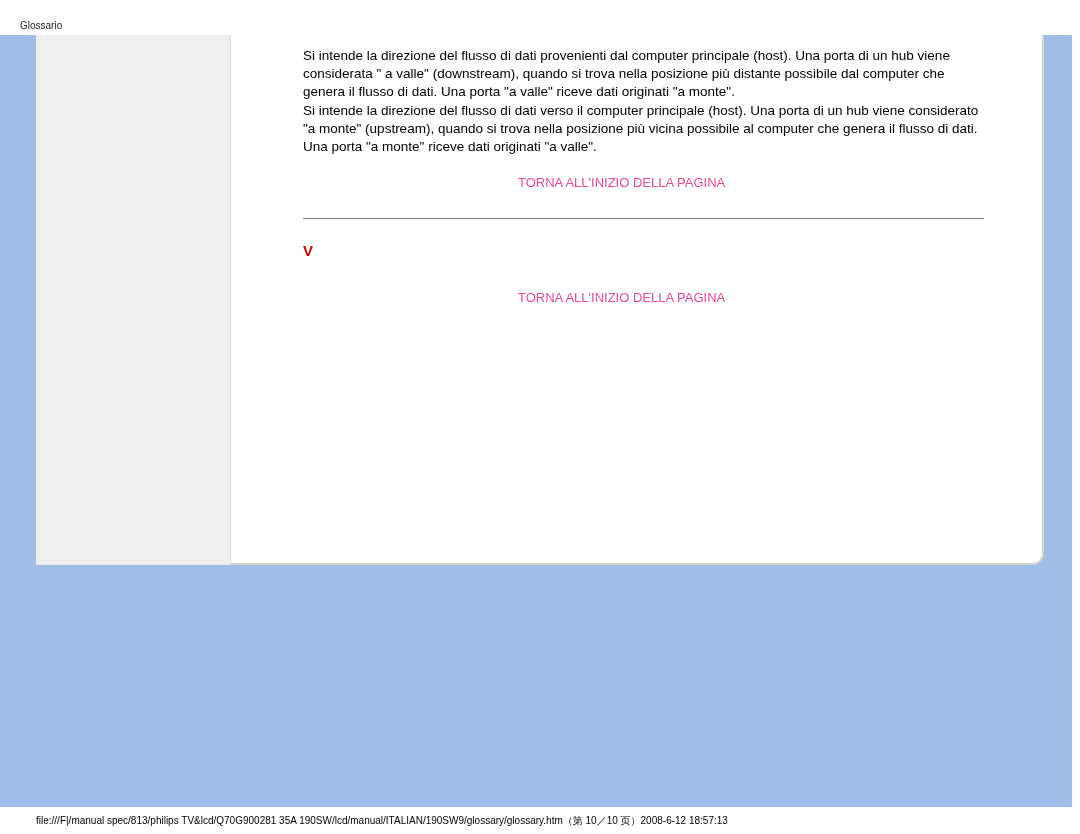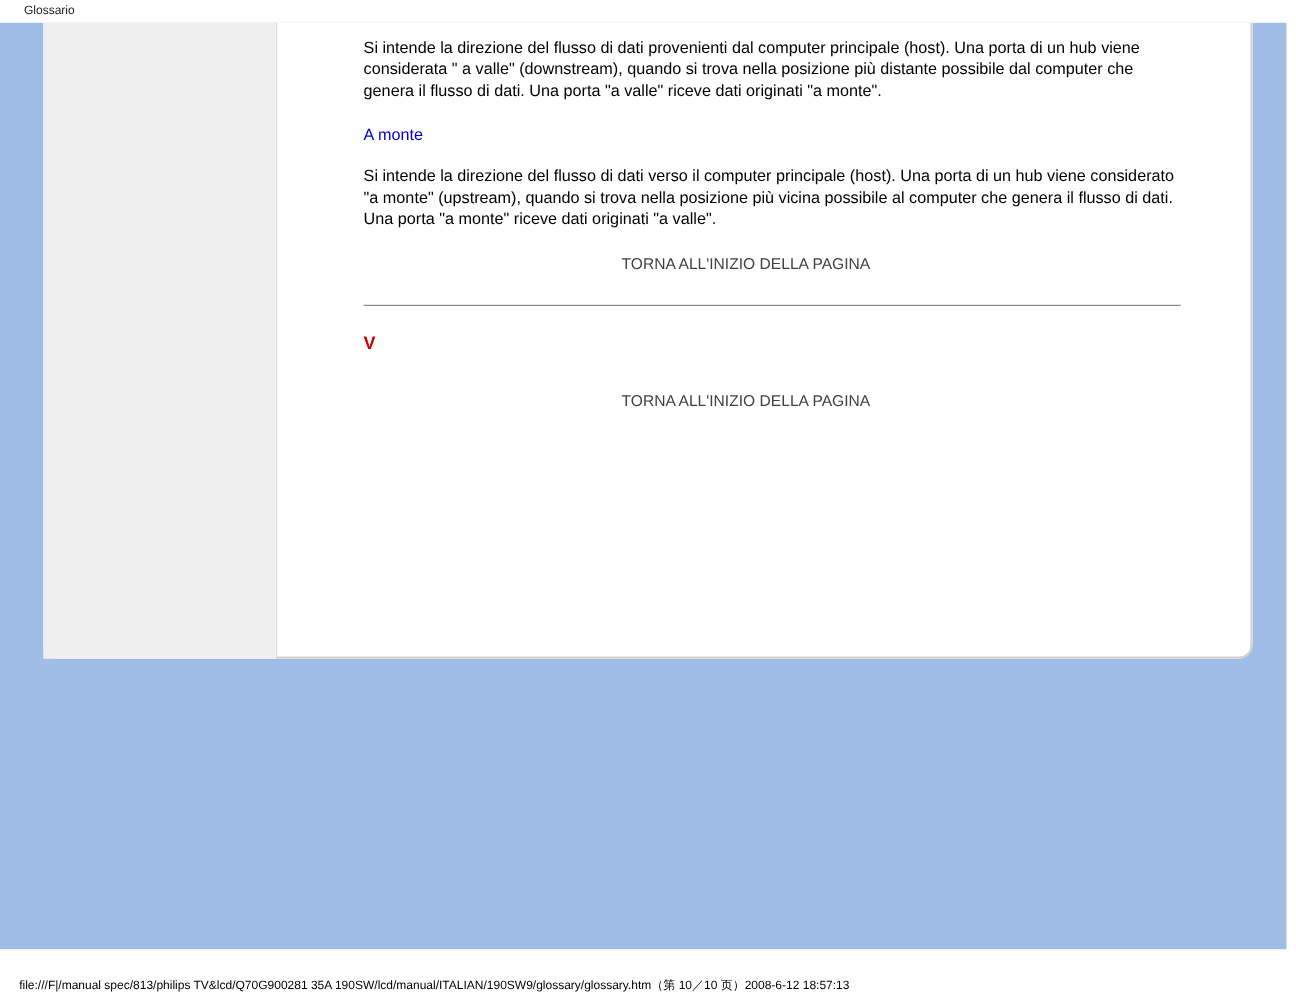--- a/index.html
+++ b/index.html
@@ -6,21 +6,21 @@
 body {
   font-family: Arial, Helvetica, sans-serif;
   background: #fff;
   width: 1080px;
   height: 834px;
   position: relative;
 }
 .header-label {
   font-size: 10px;
   color: #222;
-  padding: 4px 0 4px 20px;
+  padding: 20px 0 4px 20px;
 }
 .blue-region {
   background: #a0bde8;
   margin: 0 8px 0 0;
   padding: 0 16px 12px 24px;
 }
 .white-panel {
   background: #fff;
   border-bottom-left-radius: 12px;
   border-bottom-right-radius: 12px;
@@ -46,21 +46,21 @@
   color: #000;
 }
 .content p { margin-bottom: 0; }
 .term-blue {
   color: #0000cc;
   font-size: 13.5px;
   margin-top: 18px;
   margin-bottom: 16px;
 }
 .back-link {
-  color: #404040;
+  color: #ec4899;
   font-size: 13px;
   margin: 18px 0 0 0;
   cursor: pointer;
 }
 .back-link-center {
   text-align: left;
   padding-left: 215px;
 }
 hr.div {
   border: none;
@@ -75,21 +75,21 @@
 }
 .term-heading {
   font-weight: bold;
   font-style: italic;
   font-size: 14px;
   margin-bottom: 18px;
 }
 .footer-path {
   position: absolute;
   bottom: 6px;
-  left: 16px;
+  left: 36px;
   font-size: 10px;
   color: #000;
   text-align: right;
 }
 .blue-bottom-fill {
   background: #a0bde8;
   height: 230px;
 }
 .clearfix::after { content: ""; display: table; clear: both; }
 </style>
@@ -98,21 +98,20 @@
 
 <div class="header-label">Glossario</div>
 
 <div class="blue-region">
   <div class="white-panel clearfix">
     <div class="left-gutter"></div>
     <div class="content">
 
       <p>Si intende la direzione del flusso di dati provenienti dal computer principale (host). Una porta di un hub viene considerata " a valle" (downstream), quando si trova nella posizione più distante possibile dal computer che genera il flusso di dati. Una porta "a valle" riceve dati originati "a monte".</p>
 
-      <div class="term-blue">A monte</div>
 
       <p>Si intende la direzione del flusso di dati verso il computer principale (host). Una porta di un hub viene considerato "a monte" (upstream), quando si trova nella posizione più vicina possibile al computer che genera il flusso di dati. Una porta "a monte" riceve dati originati "a valle".</p>
 
       <div class="back-link back-link-center">TORNA ALL'INIZIO DELLA PAGINA</div>
 
       <hr class="div">
 
       <div class="section-letter">V</div>
 
 

